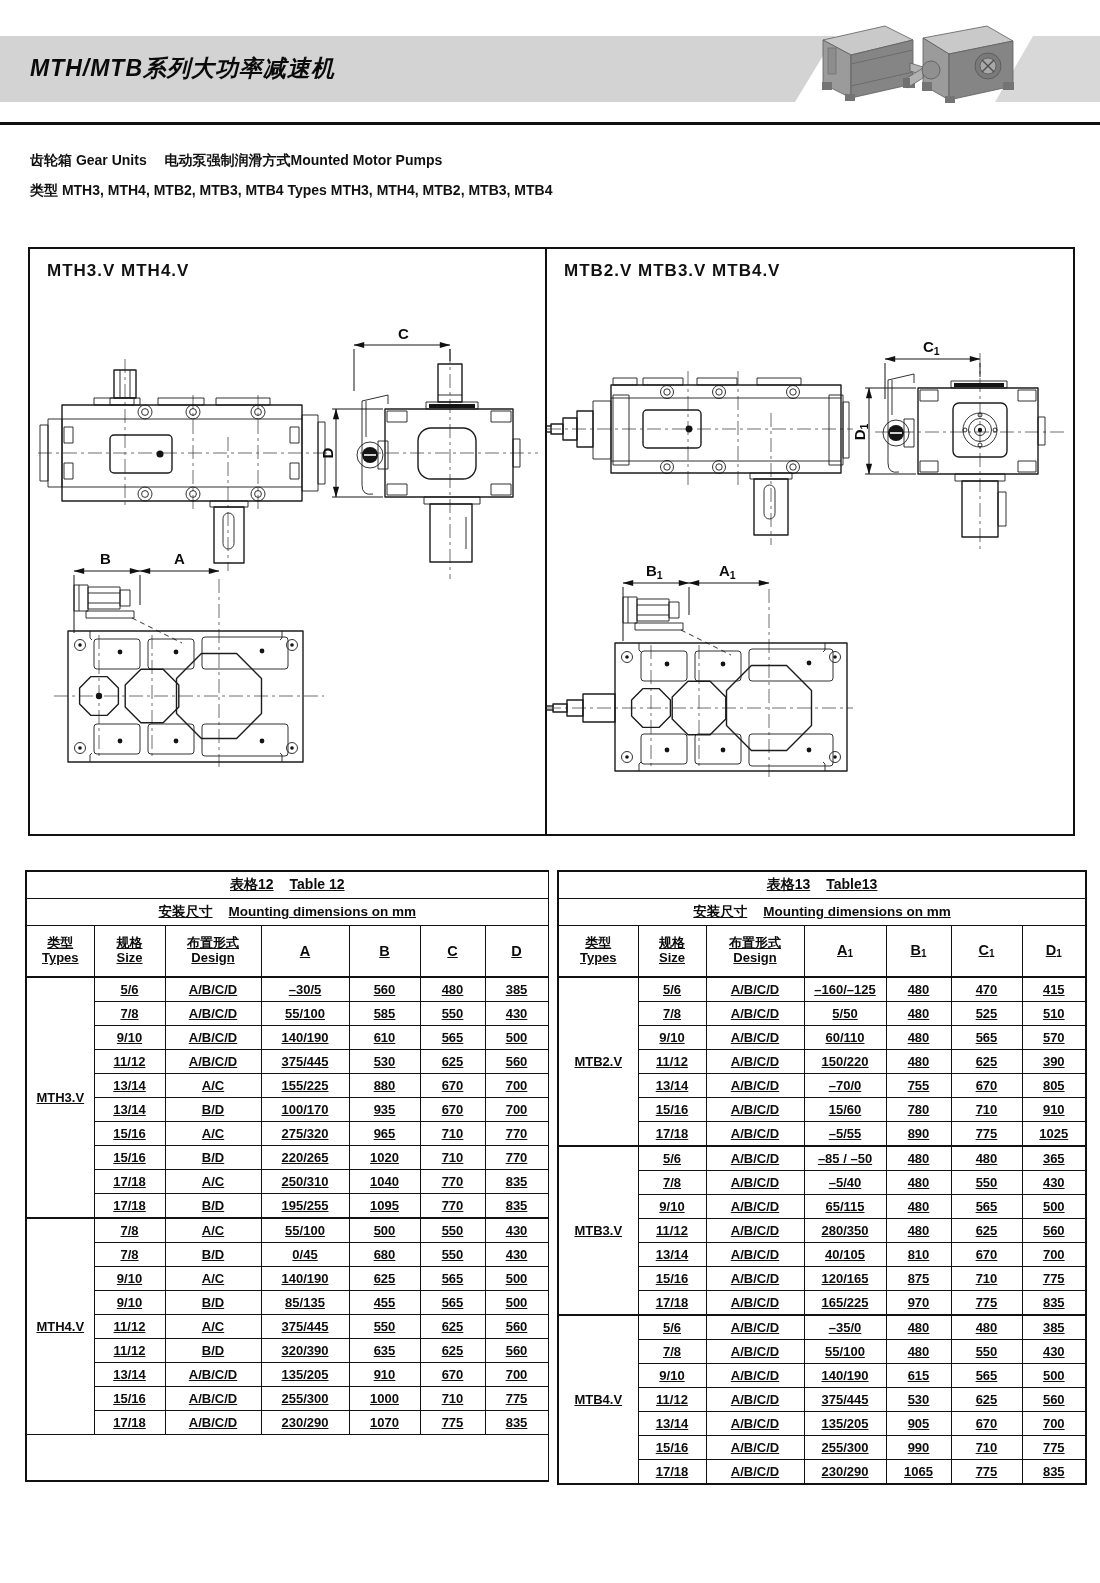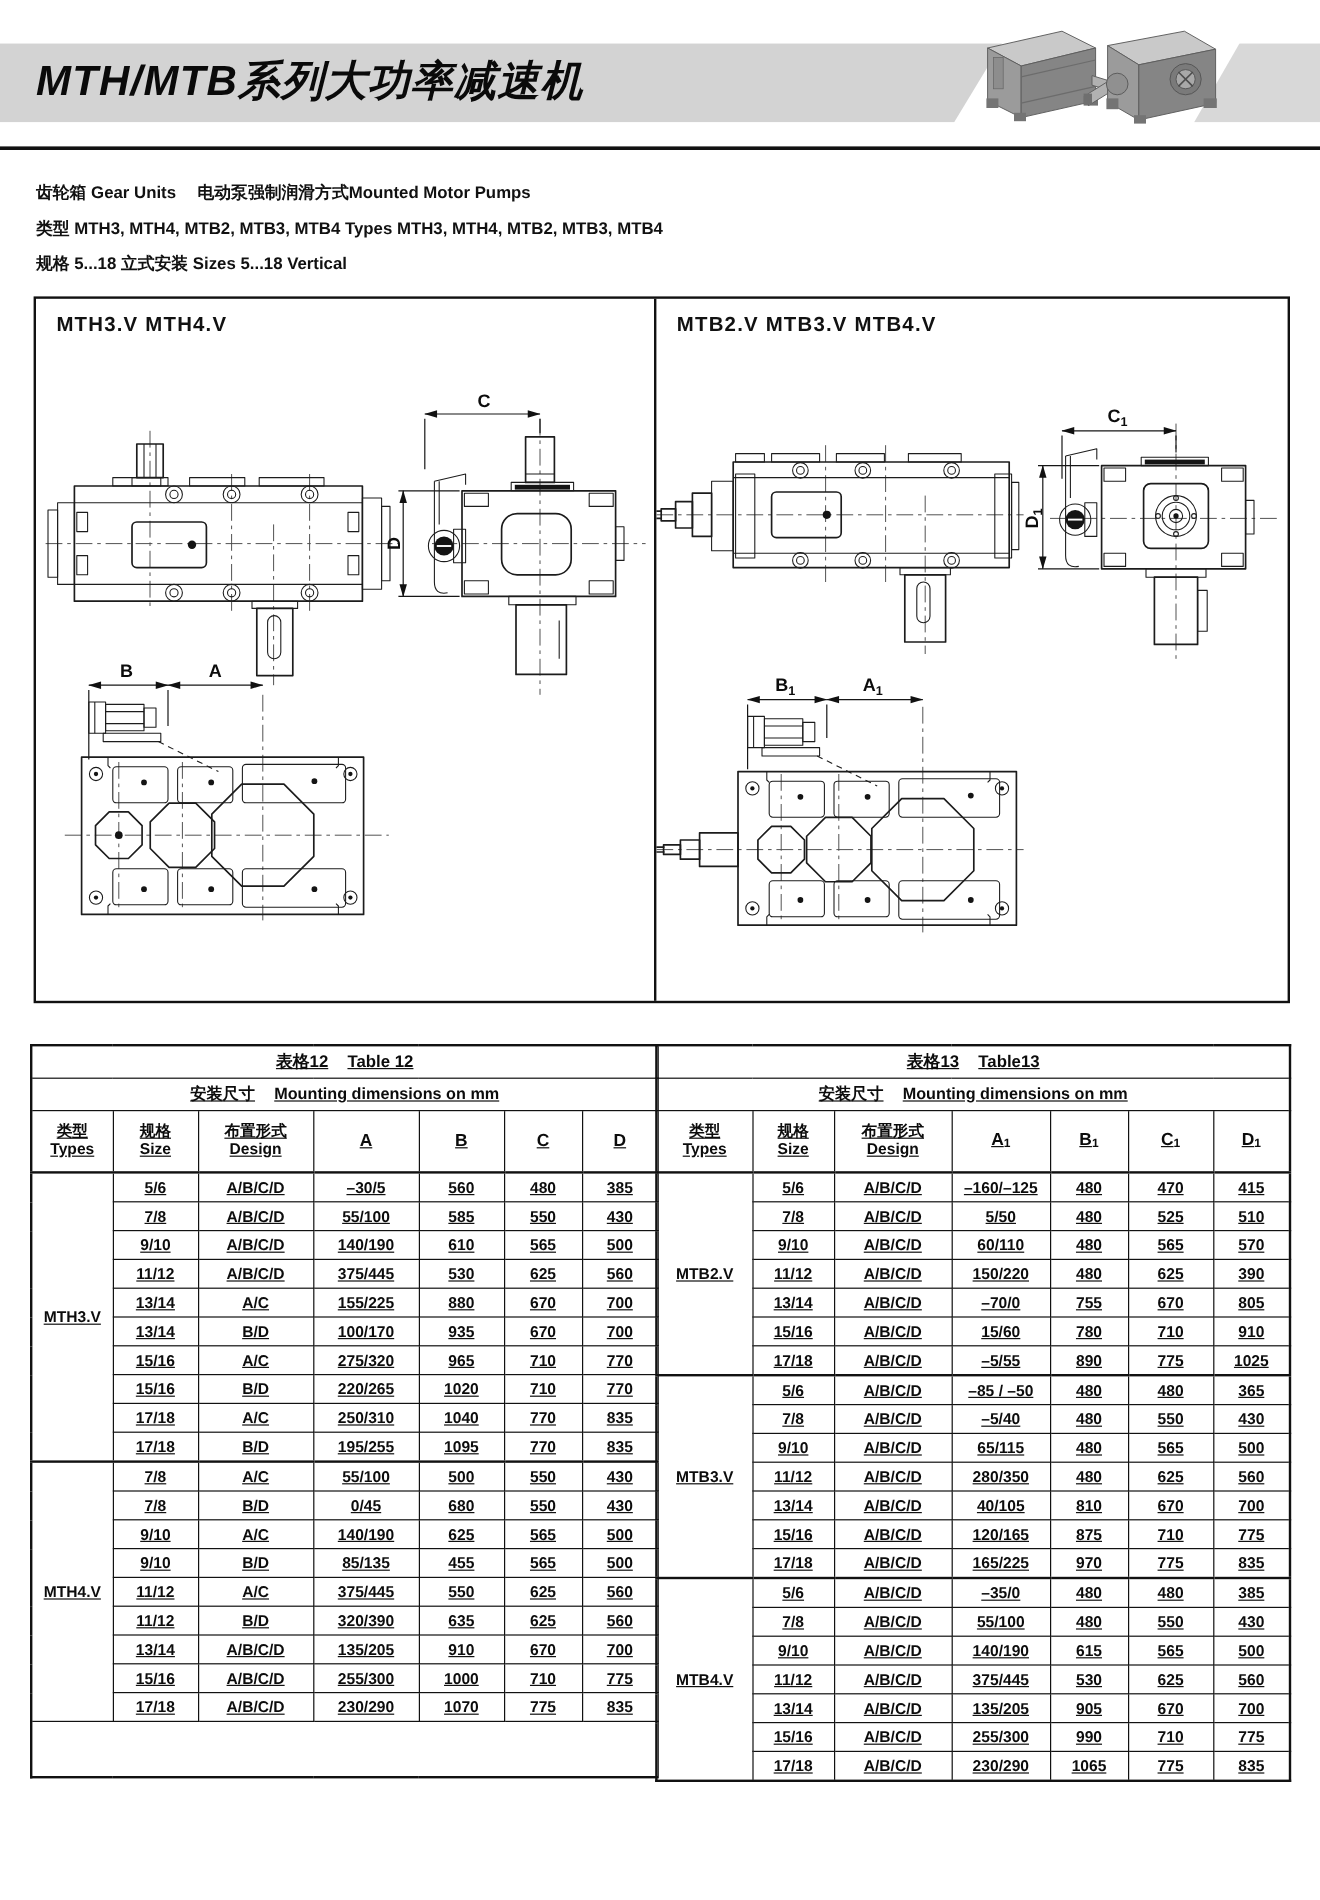--- a/index.html
+++ b/index.html
@@ -4,21 +4,21 @@
 <style>
   html,body{margin:0;padding:0;background:#fff;}
   #page{position:relative;width:1100px;height:1583px;background:#fff;overflow:hidden;
         font-family:"Liberation Sans",sans-serif;color:#111;}
   
   .band{position:absolute;left:0;top:36px;width:835px;height:66px;background:#d3d3d3;
         clip-path:polygon(0 0,100% 0,calc(100% - 40px) 100%,0 100%);}
   .band-right{position:absolute;left:995px;top:36px;width:105px;height:66px;background:#d8d8d8;
         clip-path:polygon(38px 0,100% 0,100% 100%,0 100%);}
   .page-title{position:absolute;left:30px;top:36px;height:66px;line-height:64px;
-        font-size:35px;font-weight:bold;font-style:italic;letter-spacing:1px;color:#0a0a0a;}
+        font-size:23px;font-weight:bold;font-style:italic;letter-spacing:1px;color:#0a0a0a;}
   .photos{position:absolute;left:795px;top:8px;}
   .rule{position:absolute;left:0;top:122px;width:1100px;height:3px;background:#111;}
   
   .intro{position:absolute;left:30px;top:146px;font-size:14px;font-weight:bold;line-height:29.5px;}
   
   .drawbox{position:absolute;left:28px;top:247px;width:1043px;height:585px;border:2px solid #111;}
   .panel{position:absolute;top:0;height:100%;}
   .panel.left{left:0;width:515px;}
   .panel.right{left:515px;width:528px;border-left:2px solid #111;}
   .panel-title{position:absolute;left:17px;top:12px;font-size:17px;font-weight:bold;letter-spacing:1px;z-index:2;}
@@ -29,21 +29,21 @@
   .dm{stroke:#161616;stroke-width:1;fill:none;}
   .dsh{stroke:#1c1c1c;stroke-width:0.9;fill:none;stroke-dasharray:5 4;}
   .dk{fill:#141414;stroke:none;}
   .dimt{font-family:"Liberation Sans",sans-serif;font-size:15px;font-weight:bold;fill:#0c0c0c;}
   .dimt .subts{font-size:10.5px;}
   
   .tables{position:absolute;left:25px;top:870px;width:1050px;height:593px;}
   table.spec{border-collapse:collapse;table-layout:fixed;position:absolute;top:0;height:593px;
         font-family:"Liberation Sans",sans-serif;}
   table.spec.tleft{left:0;width:522px;}
-  table.spec.tright{left:521px;width:528px;}
+  table.spec.tright{left:532px;width:528px;}
   table.spec td,table.spec th{border:1px solid #111;text-align:center;vertical-align:middle;
         padding:0;font-size:13px;font-weight:bold;color:#0c0c0c;overflow:hidden;}
   table.spec{border:2px solid #111;text-decoration:underline;}
   table.spec.tleft{border-right:none;}
   table.spec.tright{border-left:2px solid #111;}
   tr.t-title td{height:26px;font-size:14px;}
   tr.t-sub td{height:26px;font-size:13.5px;}
   tr.t-cols th{height:50px;font-size:13px;line-height:1.15;border-bottom:2px solid #111;}
   tr.t-cols th.letter{font-size:14.5px;}
   .subscript{font-size:10px;vertical-align:-2px;}
@@ -91,21 +91,20 @@
       <rect x="150" y="88" width="10" height="7" fill="#747474"></rect>
       <rect x="208" y="74" width="11" height="8" fill="#747474"></rect>
     </g>
   </svg>
 
   <div class="rule"></div>
 
   <div class="intro">
     <div>齿轮箱 Gear Units　 电动泵强制润滑方式Mounted Motor Pumps</div>
     <div>类型 MTH3, MTH4, MTB2, MTB3, MTB4 Types MTH3, MTH4, MTB2, MTB3, MTB4</div>
-    <div>规格 5...18 立式安装 Sizes 5...18 Vertical</div>
   </div>
 
   <div class="drawbox">
 
     <div class="panel left">
       <div class="panel-title">MTH3.V  MTH4.V</div>
       <svg width="515" height="585" viewBox="0 0 515 585">
         <defs>
           <marker id="arrL" markerWidth="12" markerHeight="10" refX="10.6" refY="4" orient="auto-start-reverse" markerUnits="userSpaceOnUse">
             <path d="M0.4,0.9 L11,4 L0.4,7.1 Z" fill="#111"></path>

